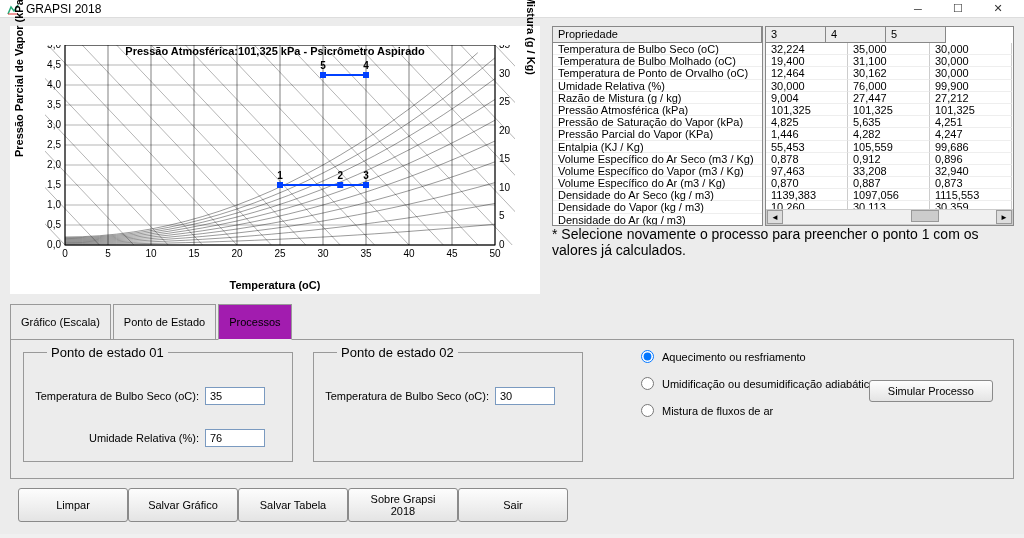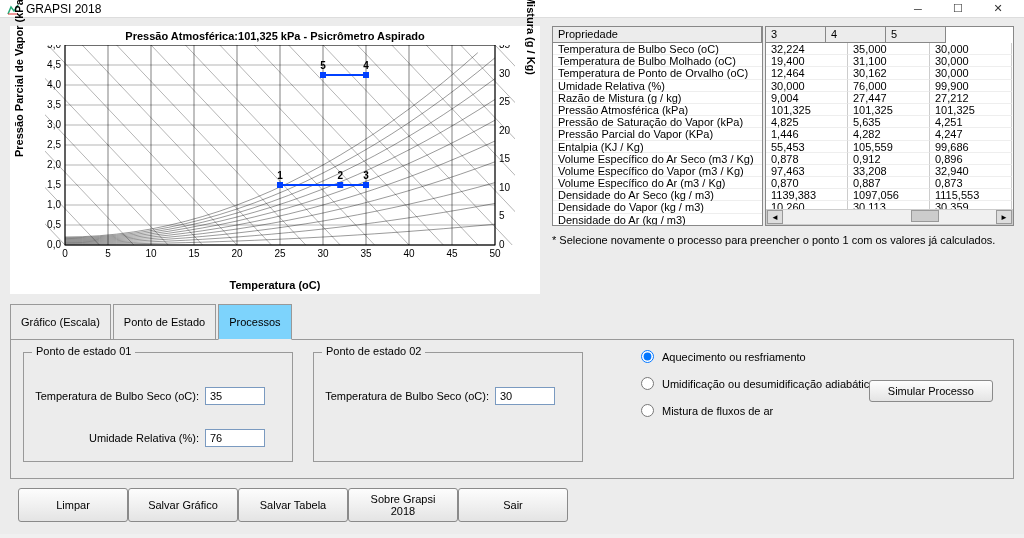--- a/index.html
+++ b/index.html
@@ -5,46 +5,46 @@
 * { box-sizing: border-box; margin: 0; padding: 0; }
 body { font-family: Tahoma, Arial, sans-serif; font-size: 11px; background: #f0f0f0; width: 1024px; height: 538px; overflow: hidden; }
 .titlebar { height: 18px; background: #fff; display: flex; align-items: center; padding: 0 6px; border-bottom: 1px solid #ddd; }
 .titlebar .icon { width: 14px; height: 14px; margin-right: 6px; }
 .titlebar .title { flex: 1; font-size: 12px; }
 .titlebar .winbtns { display: flex; }
 .titlebar .winbtn { width: 40px; height: 20px; display: flex; align-items: center; justify-content: center; cursor: pointer; color: #333; }
 .content { padding: 8px 10px; background: #ececec; height: 516px; position: relative; }
 .toprow { display: flex; gap: 12px; }
 .chartbox { width: 530px; height: 268px; background: #fff; position: relative; border: 1px solid #fff; }
-.chart-title { text-align: center; font-weight: bold; font-size: 11px; padding-top: 3px; }
+.chart-title { text-align: center; font-weight: bold; font-size: 11px; padding-top: 18px; }
 .chart-svg { position: absolute; top: 18px; left: 34px; }
 .ylabel { position: absolute; left: 2px; top: 130px; transform: rotate(-90deg); transform-origin: left top; font-size: 11px; font-weight: bold; white-space: nowrap;}
 .y2label { position: absolute; right: 2px; top: 48px; transform: rotate(90deg); transform-origin: right top; font-size: 11px; font-weight: bold; white-space: nowrap;}
 .xlabel { position: absolute; bottom: 2px; left: 50%; transform: translateX(-50%); font-size: 11px; font-weight: bold;}
 .dataarea { flex: 1; display: flex; flex-direction: column; }
 .tablewrap { display: flex; gap: 2px; height: 200px; }
 .proptable, .valtable { border: 1px solid #888; background: #fff; overflow: hidden; }
 .proptable { width: 211px; }
 .valtable { flex: 1; position: relative; }
 .th { background: #ececec; border-bottom: 1px solid #888; border-right: 1px solid #888; padding: 1px 5px; font-size: 11px; height: 16px; }
 .td { border-bottom: 1px solid #eee; padding: 0 5px; font-size: 11px; height: 12.2px; line-height: 12px; white-space: nowrap; }
 .valrow { display: flex; }
 .valrow .td { border-right: 1px solid #ccc; width: 82px; text-align: left;}
 .valrow .th { width: 60px; }
 .scrollh { height: 16px; background: #e8e8e8; border: 1px solid #ccc; margin-top: 2px; display: flex; align-items: center;}
 .scrollh .sbtn { width: 16px; height: 14px; background: #ddd; border: 1px solid #999; display:flex;align-items:center;justify-content:center;font-size:8px;}
 .scrollh .track { flex:1; height: 14px; background:#f0f0f0; position: relative;}
 .scrollh .thumb { position:absolute; left:60%; width:28px; height:12px; top:0; background:#ccc; border:1px solid #999;}
-.note { font-size: 11px; margin-top: 8px; color: #000; }
+.note { font-size: 14px; color: #000; }
 .tabs { display: flex; margin-top: 10px; }
 .tab { padding: 11px 10px; border: 1px solid #999; background: #ececec; font-size: 11px; border-bottom: none; cursor: pointer; margin-right: 2px;}
-.tab.active { background: #7dd3fc; border-bottom: 1px solid #ececec; position: relative; z-index: 2;}
+.tab.active { background: #a21caf; border-bottom: 1px solid #ececec; position: relative; z-index: 2;}
 .tabpanel { border: 1px solid #999; background: #ececec; padding: 12px; height: 140px; position: relative; margin-top:-1px;}
 .fieldset { border: 1px solid #999; padding: 10px 10px 14px; position: relative; }
-.fieldset .legend { position: absolute; top: -8px; left: 8px; background: #ececec; padding: 0 4px; font-size: 11px;}
+.fieldset .legend { position: absolute; top: -8px; left: 23px; background: #ececec; padding: 0 4px; font-size: 13px;}
 .formrow { display: flex; align-items: center; margin-top: 24px; }
 .formrow label { width: 165px; text-align: right; font-size: 11px; margin-right: 6px;}
 .formrow input { width: 60px; border: 1px solid #7a9ac0; padding: 2px 4px; font-size: 11px; background: #fff;}
 .radios { position: absolute; left: 630px; top: 10px; }
 .radiorow { display: flex; align-items: center; margin-bottom: 14px; font-size: 11px;}
 .radiorow input { margin-right: 8px; }
 .simbtn { position: absolute; right: 20px; top: 40px; }
 .btn { padding: 4px 18px; border: 1px solid #8a8a8a; border-radius: 3px; background: linear-gradient(#fdfdfd,#e4e4e4); font-size: 11px; cursor: pointer; }
 .bottomrow { position: absolute; bottom: 12px; left: 18px; display: flex; }
 .bottomrow .btn { width: 110px; text-align: center;}

